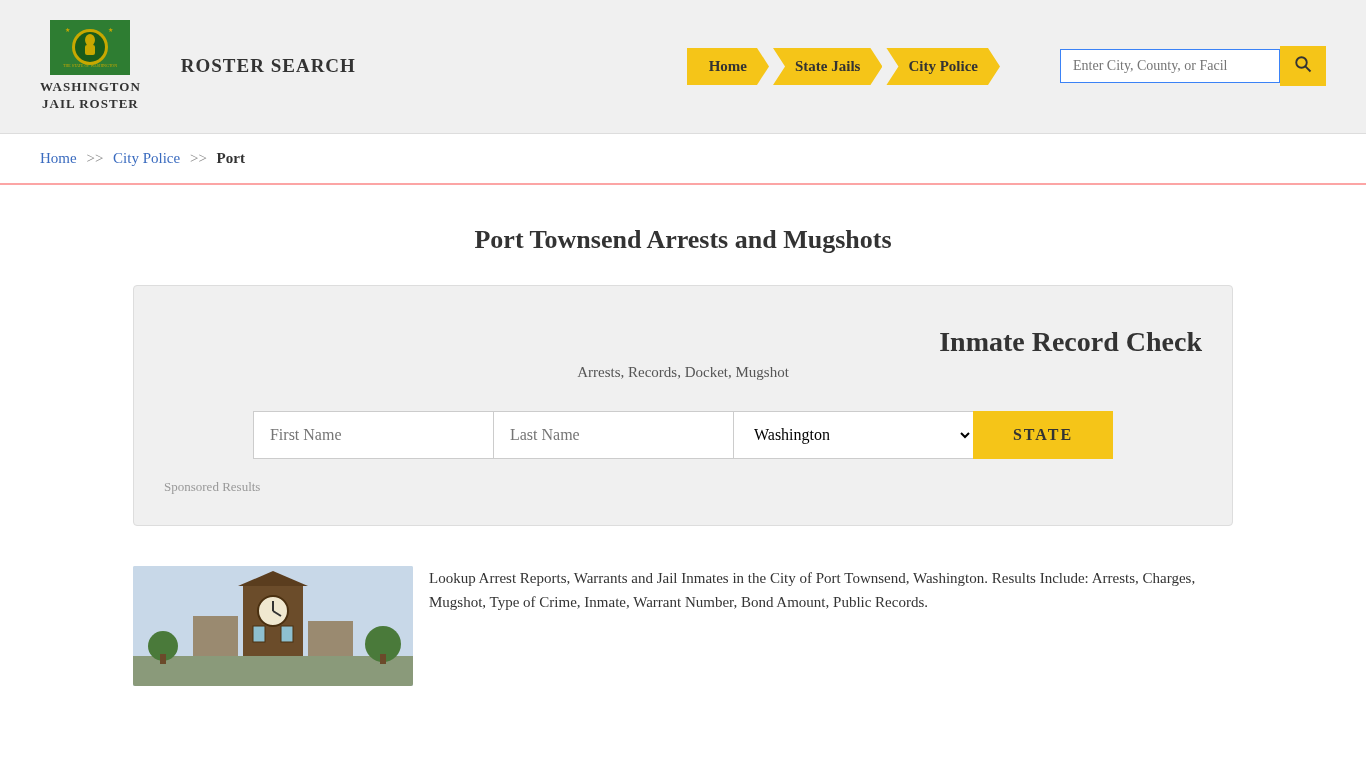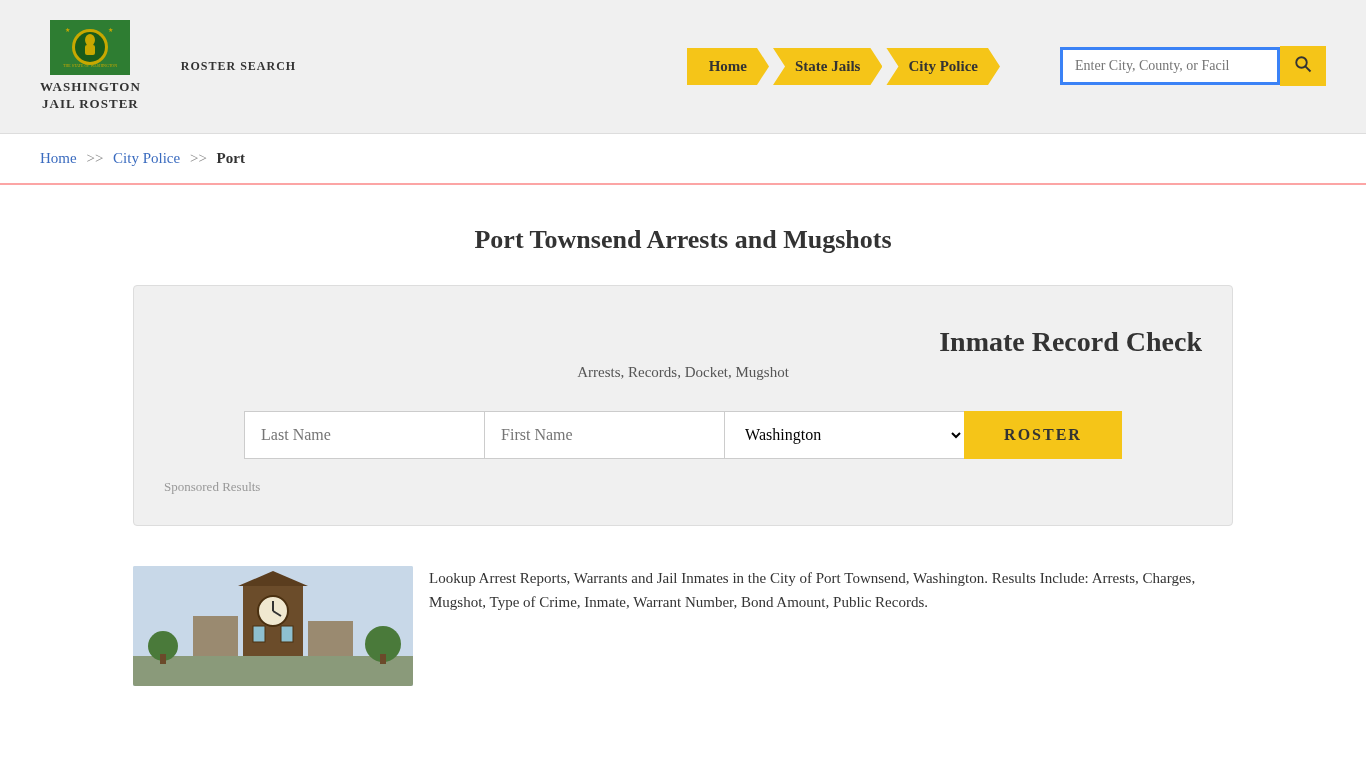--- a/index.html
+++ b/index.html
@@ -23,21 +23,21 @@
     .logo-title {
       font-size: 13px;
       font-weight: bold;
       color: #333;
       text-align: center;
       letter-spacing: 1px;
       margin-top: 4px;
       line-height: 1.3;
     }
     .roster-search-label {
-      font-size: 12px;
+      font-size: 19px;
       font-weight: bold;
       color: #333;
       letter-spacing: 1px;
       margin-left: 10px;
     }
     .nav-area {
       display: flex;
       gap: 4px;
       margin-left: auto;
       align-items: center;
@@ -57,21 +57,21 @@
       clip-path: polygon(0 0, calc(100% - 12px) 0, 100% 50%, calc(100% - 12px) 100%, 0 100%);
     }
     .search-area {
       display: flex;
       align-items: center;
       margin-left: 30px;
     }
     .header-search-input {
       padding: 8px 12px;
       font-size: 14px;
-      border: 3px solid #3b82f6;
+      border: 1px solid #3b82f6;
       outline: none;
       width: 220px;
       font-family: Georgia, serif;
     }
     .header-search-btn {
       background: #f5c518;
       border: none;
       padding: 9px 14px;
       cursor: pointer;
       font-size: 16px;
@@ -270,24 +270,24 @@
 </div>
 
 <div class="main">
   <h1 class="page-heading">Port Townsend Arrests and Mugshots</h1>
 
   <div class="record-check-box">
     <div class="record-check-title">Inmate Record Check</div>
     <div class="record-check-sub">Arrests, Records, Docket, Mugshot</div>
 
     <div class="search-form">
+      <input type="text" placeholder="First Name" style="">
       <input type="text" placeholder="Last Name" style="">
-      <input type="text" placeholder="First Name" style="">
       <select id="state-select"><option value="Alabama">Alabama</option><option value="Alaska">Alaska</option><option value="Arizona">Arizona</option><option value="Arkansas">Arkansas</option><option value="California">California</option><option value="Colorado">Colorado</option><option value="Connecticut">Connecticut</option><option value="Delaware">Delaware</option><option value="Florida">Florida</option><option value="Georgia">Georgia</option><option value="Hawaii">Hawaii</option><option value="Idaho">Idaho</option><option value="Illinois">Illinois</option><option value="Indiana">Indiana</option><option value="Iowa">Iowa</option><option value="Kansas">Kansas</option><option value="Kentucky">Kentucky</option><option value="Louisiana">Louisiana</option><option value="Maine">Maine</option><option value="Maryland">Maryland</option><option value="Massachusetts">Massachusetts</option><option value="Michigan">Michigan</option><option value="Minnesota">Minnesota</option><option value="Mississippi">Mississippi</option><option value="Missouri">Missouri</option><option value="Montana">Montana</option><option value="Nebraska">Nebraska</option><option value="Nevada">Nevada</option><option value="New Hampshire">New Hampshire</option><option value="New Jersey">New Jersey</option><option value="New Mexico">New Mexico</option><option value="New York">New York</option><option value="North Carolina">North Carolina</option><option value="North Dakota">North Dakota</option><option value="Ohio">Ohio</option><option value="Oklahoma">Oklahoma</option><option value="Oregon">Oregon</option><option value="Pennsylvania">Pennsylvania</option><option value="Rhode Island">Rhode Island</option><option value="South Carolina">South Carolina</option><option value="South Dakota">South Dakota</option><option value="Tennessee">Tennessee</option><option value="Texas">Texas</option><option value="Utah">Utah</option><option value="Vermont">Vermont</option><option value="Virginia">Virginia</option><option value="Washington" selected="">Washington</option><option value="West Virginia">West Virginia</option><option value="Wisconsin">Wisconsin</option><option value="Wyoming">Wyoming</option></select>
-      <button class="search-btn-main">ROSTER</button>
+      <button class="search-btn-main">STATE</button>
     </div>
 
     <div class="sponsored">Sponsored Results</div>
   </div>
 
   <div class="bottom-section">
 
     <div class="building-img">
       <svg class="building-svg" viewBox="0 0 280 120" xmlns="http://www.w3.org/2000/svg">
 

